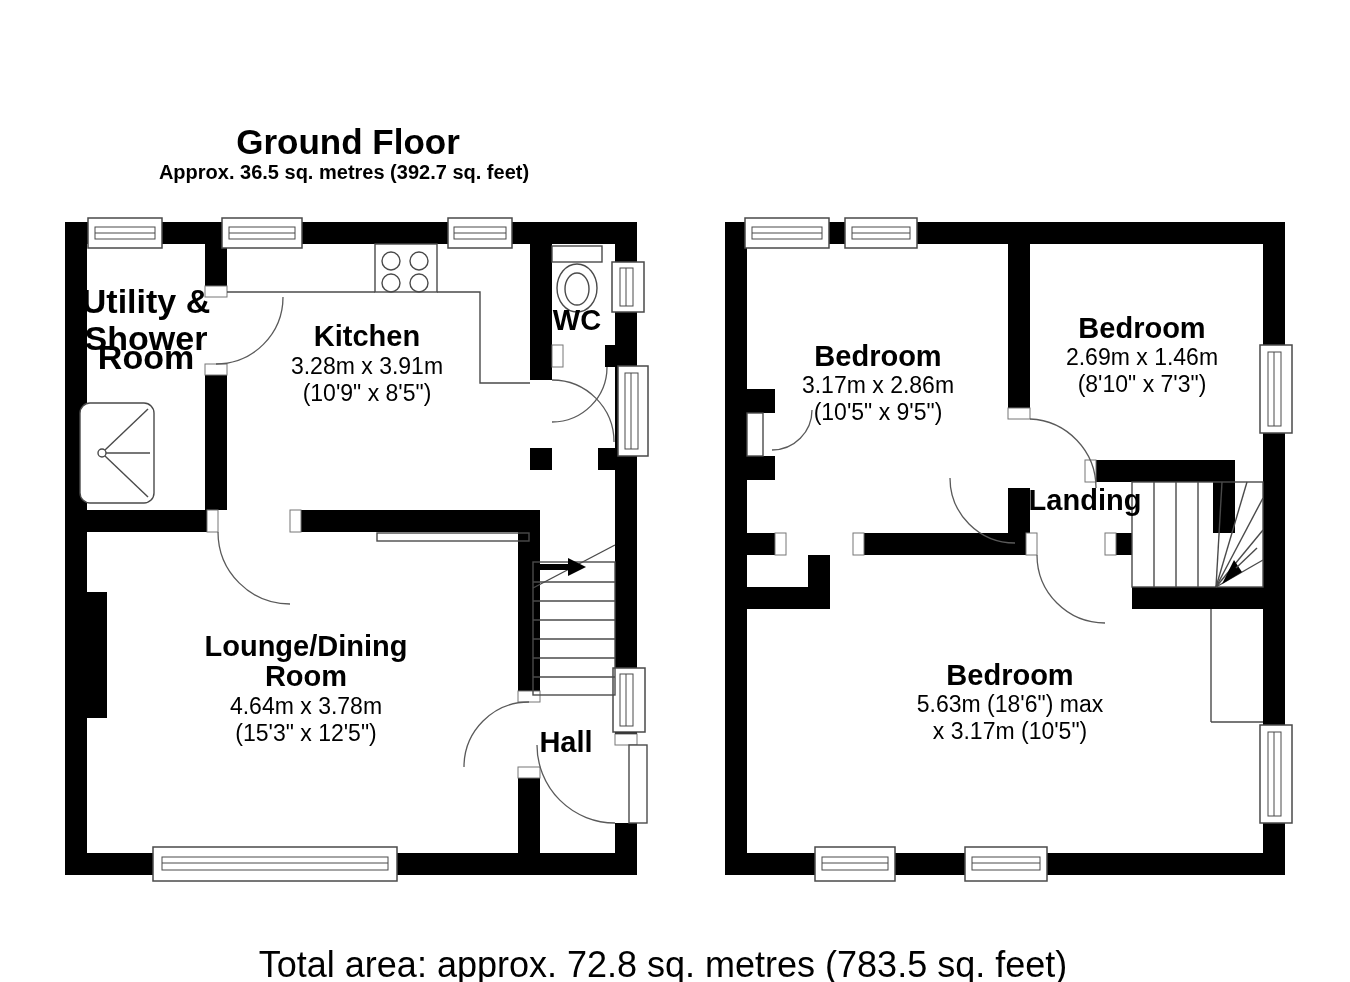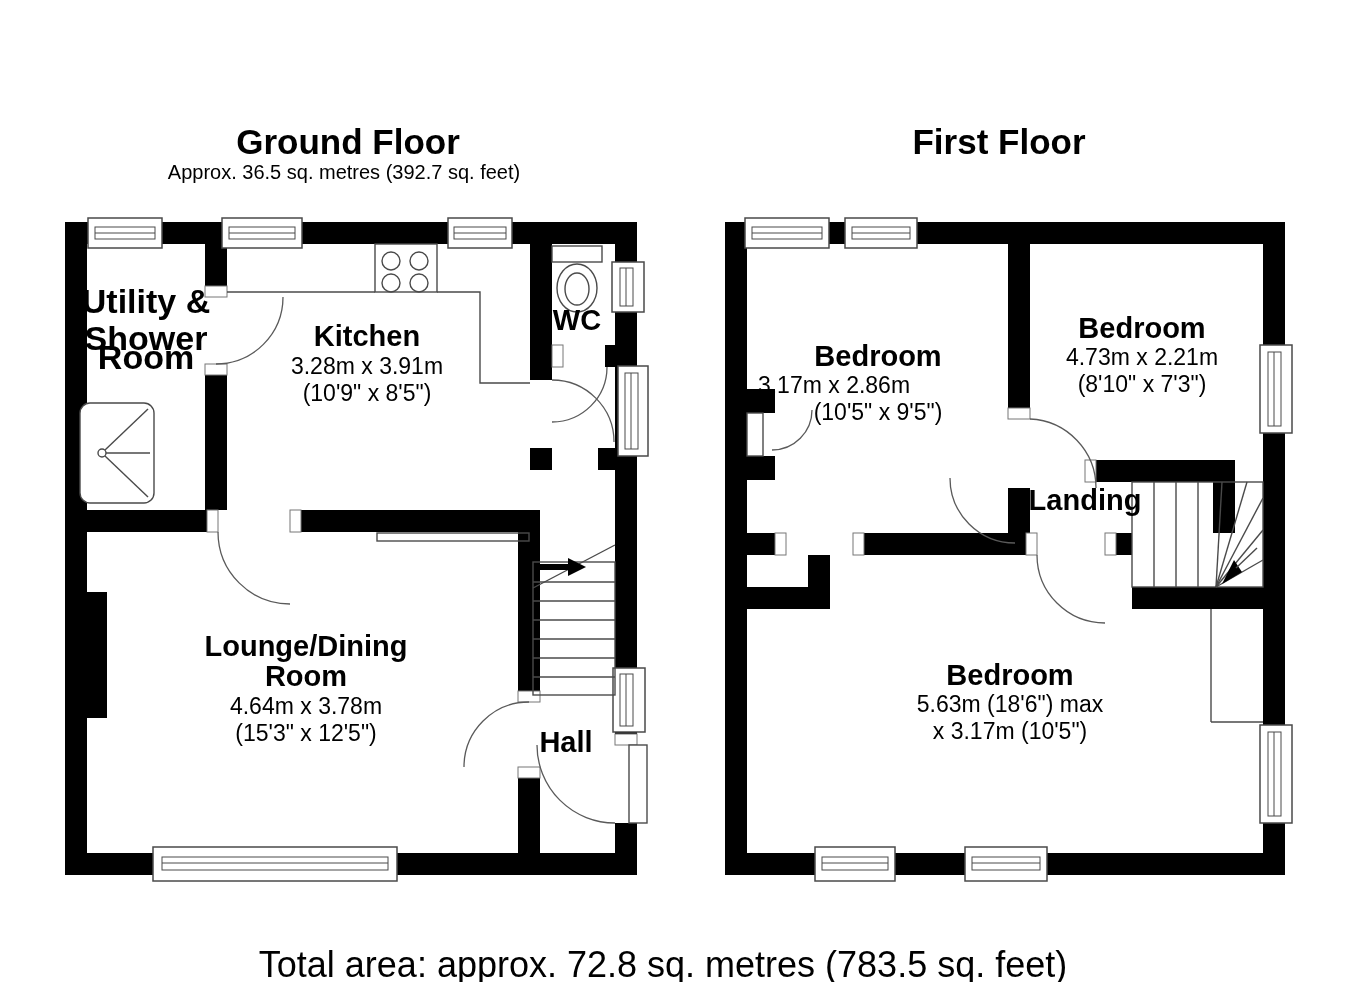--- a/index.html
+++ b/index.html
@@ -1,21 +1,21 @@
 <!DOCTYPE html>
 <html><head>
 <meta charset="utf-8">
 <style>
   html,body{margin:0;padding:0;background:#fff;}
   #plan{position:relative;width:1350px;height:982px;background:#ffffff;overflow:hidden;
         font-family:"Liberation Sans","DejaVu Sans",sans-serif;color:#000;}
   #plan svg{position:absolute;left:0;top:0;}
   .t{position:absolute;transform:translateX(-50%);white-space:nowrap;text-align:center;line-height:1.05;}
   .floor-title{font-size:35px;font-weight:bold;}
-  .floor-sub{font-size:20px;}
+  .floor-sub{font-size:20px;font-weight:bold;}
   .room-name{font-size:29px;font-weight:bold;}
   .room-name.small{font-size:34px;line-height:28px;}
   .room-dim{font-size:23px;}
   .total{font-size:36px;text-align:right;}
   .wall{fill:#000;}
   .win{fill:#fff;stroke:#4a4a4a;stroke-width:1.5;}
   .winline{stroke:#4a4a4a;stroke-width:1;fill:none;}
   .thin{stroke:#4a4a4a;stroke-width:1.4;fill:none;}
   .thinf{stroke:#4a4a4a;stroke-width:1.4;fill:#fff;}
   .arc{stroke:#5a5a5a;stroke-width:1.3;fill:none;}
@@ -239,21 +239,20 @@
 
     <g>
       <line class="thin" x1="1211" y1="609" x2="1211" y2="722"></line>
       <line class="thin" x1="1211" y1="722" x2="1263" y2="722"></line>
     </g>
   </g>
 </svg>
 
   <div class="t floor-title" style="left:348px;top:124px">Ground Floor</div>
   <div class="t floor-sub" style="left:344px;top:162px">Approx. 36.5 sq. metres (392.7 sq. feet)</div>
-  <div class="t floor-title" style="left:999px;top:124px">First Floor</div>
 
   <div>
     <div class="t room-name small" style="left:146px;top:287px">Utility &amp;</div>
     <div class="t room-name small" style="left:146px;top:324px">Shower</div>
     <div class="t room-name small" style="left:146px;top:343px">Room</div>
   </div>
 
   <div>
     <div class="t room-name" style="left:367px;top:321px">Kitchen</div>
     <div class="t room-dim" style="left:367px;top:354px">3.28m x 3.91m</div>
@@ -266,27 +265,27 @@
     <div class="t room-name" style="left:306px;top:631px">Lounge/Dining</div>
     <div class="t room-name" style="left:306px;top:661px">Room</div>
     <div class="t room-dim" style="left:306px;top:694px">4.64m x 3.78m</div>
     <div class="t room-dim" style="left:306px;top:721px">(15'3" x 12'5")</div>
   </div>
 
   <div class="t room-name" style="left:566px;top:727px">Hall</div>
 
   <div>
     <div class="t room-name" style="left:878px;top:341px">Bedroom</div>
-    <div class="t room-dim" style="left:834px;top:373px">3.17m x 2.86m</div>
+    <div class="t room-dim" style="left:878px;top:373px">3.17m x 2.86m</div>
     <div class="t room-dim" style="left:878px;top:400px">(10'5" x 9'5")</div>
   </div>
 
   <div>
     <div class="t room-name" style="left:1142px;top:313px">Bedroom</div>
-    <div class="t room-dim" style="left:1142px;top:345px">4.73m x 2.21m</div>
+    <div class="t room-dim" style="left:1142px;top:345px">2.69m x 1.46m</div>
     <div class="t room-dim" style="left:1142px;top:372px">(8'10" x 7'3")</div>
   </div>
 
   <div class="t room-name" style="left:1085px;top:485px">Landing</div>
 
   <div>
     <div class="t room-name" style="left:1010px;top:660px">Bedroom</div>
     <div class="t room-dim" style="left:1010px;top:692px">5.63m (18'6") max</div>
     <div class="t room-dim" style="left:1010px;top:719px">x 3.17m (10'5")</div>
   </div>

